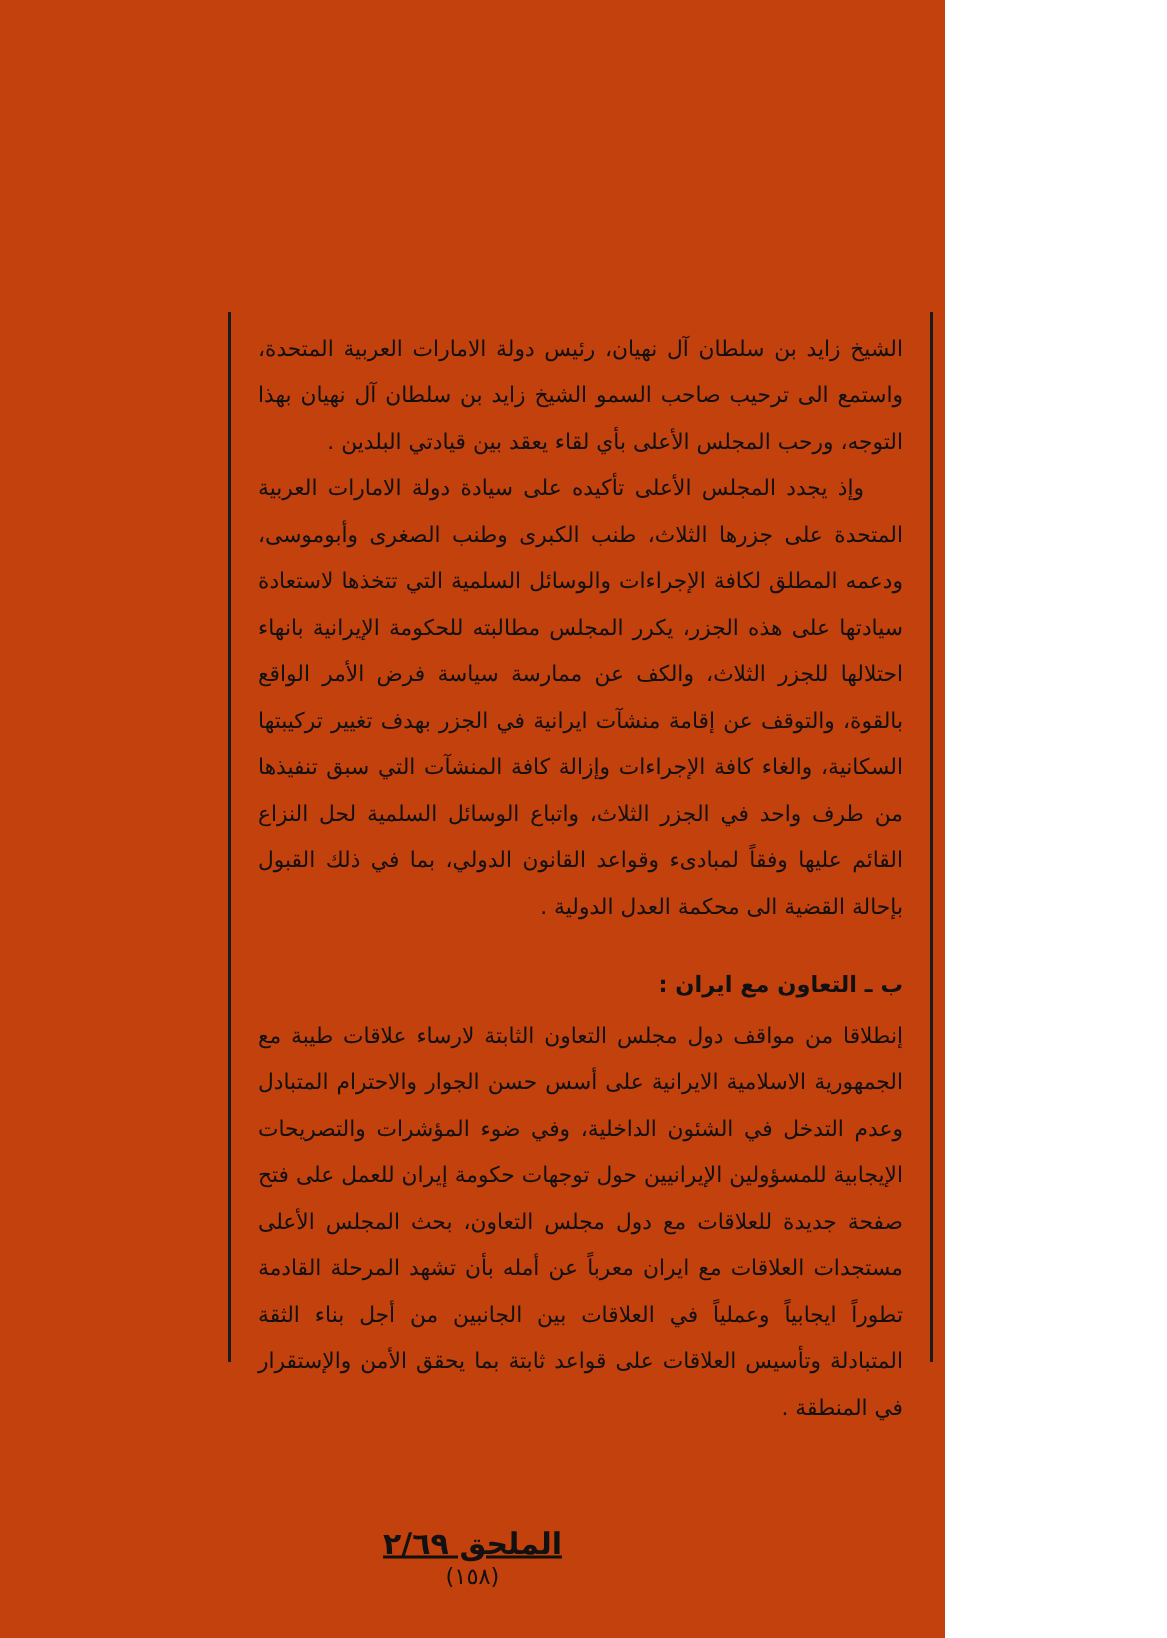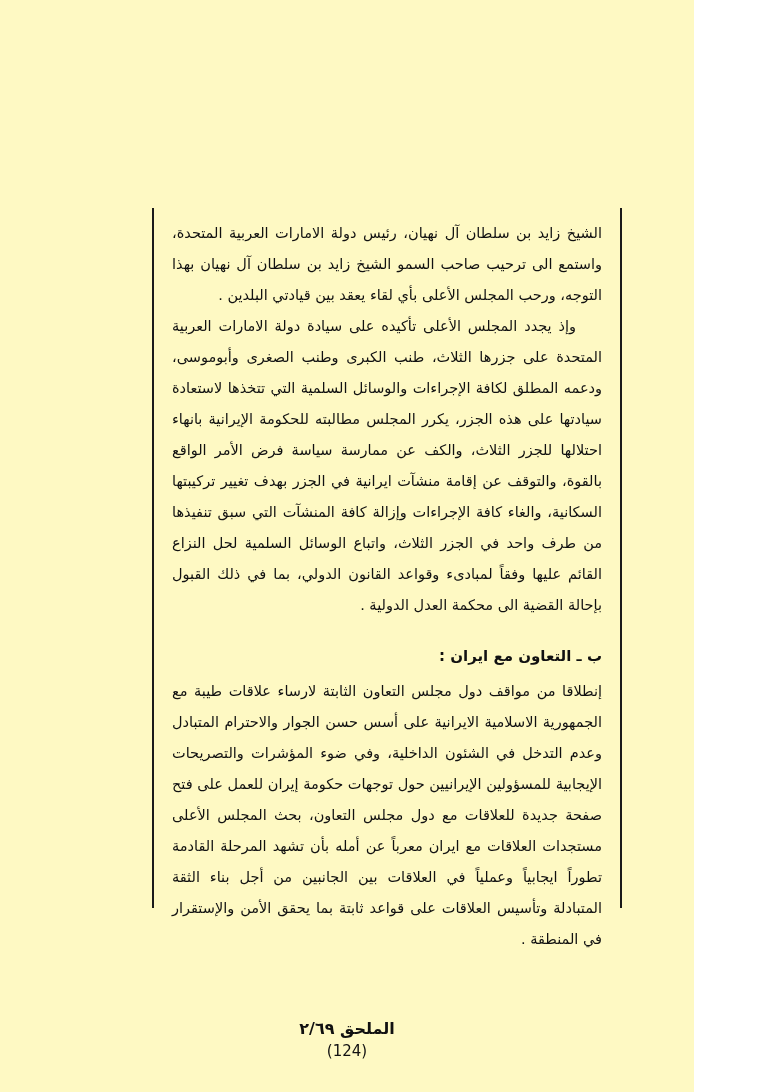--- a/index.html
+++ b/index.html
@@ -12,23 +12,23 @@
     background: #ffffff;
     font-family: "DejaVu Sans", "Liberation Sans", sans-serif;
     position: relative;
     overflow: hidden;
   }
 
   .page {
     position: absolute;
     top: 0;
     left: 0;
-    width: 694px;
+    width: 630px;
     height: 1092px;
-    background: #fef9c3;
+    background: #c2410c;
   }
 
   
   .text-frame {
     position: absolute;
     top: 208px;
     left: 152px;
     width: 470px;
     height: 700px;
     border-left: 2px solid #1a1a1a;
@@ -69,23 +69,24 @@
   .footer {
     position: absolute;
     left: 0;
     right: 0;
     bottom: 30px;
     text-align: center;
     direction: rtl;
     color: #111111;
   }
   .footer-line1 {
-    font-size: 16px;
+    font-size: 20px;
     line-height: 22px;
     font-weight: 600;
+    text-decoration: underline;
   }
   .footer-line2 {
     font-size: 15px;
     line-height: 22px;
   }
 </style>
 </head>
 <body>
 
 <div class="page">
@@ -99,16 +100,16 @@
 
       <div class="section-heading">ب ـ التعاون مع ايران :</div>
 
       <p class="para">إنطلاقا من مواقف دول مجلس التعاون الثابتة لارساء علاقات طيبة مع الجمهورية الاسلامية الايرانية على أسس حسن الجوار والاحترام المتبادل وعدم التدخل في الشئون الداخلية، وفي ضوء المؤشرات والتصريحات الإيجابية للمسؤولين الإيرانيين حول توجهات حكومة إيران للعمل على فتح صفحة جديدة للعلاقات مع دول مجلس التعاون، بحث المجلس الأعلى مستجدات العلاقات مع ايران معرباً عن أمله بأن تشهد المرحلة القادمة تطوراً ايجابياً وعملياً في العلاقات بين الجانبين من أجل بناء الثقة المتبادلة وتأسيس العلاقات على قواعد ثابتة بما يحقق الأمن والإستقرار في المنطقة .</p>
 
     </div>
   </div>
 
   <div class="footer">
     <div class="footer-line1">الملحق ٢/٦٩</div>
-    <div class="footer-line2">(124)</div>
+    <div class="footer-line2">(١٥٨)</div>
   </div>
 
 </div>
 
 </body></html>

